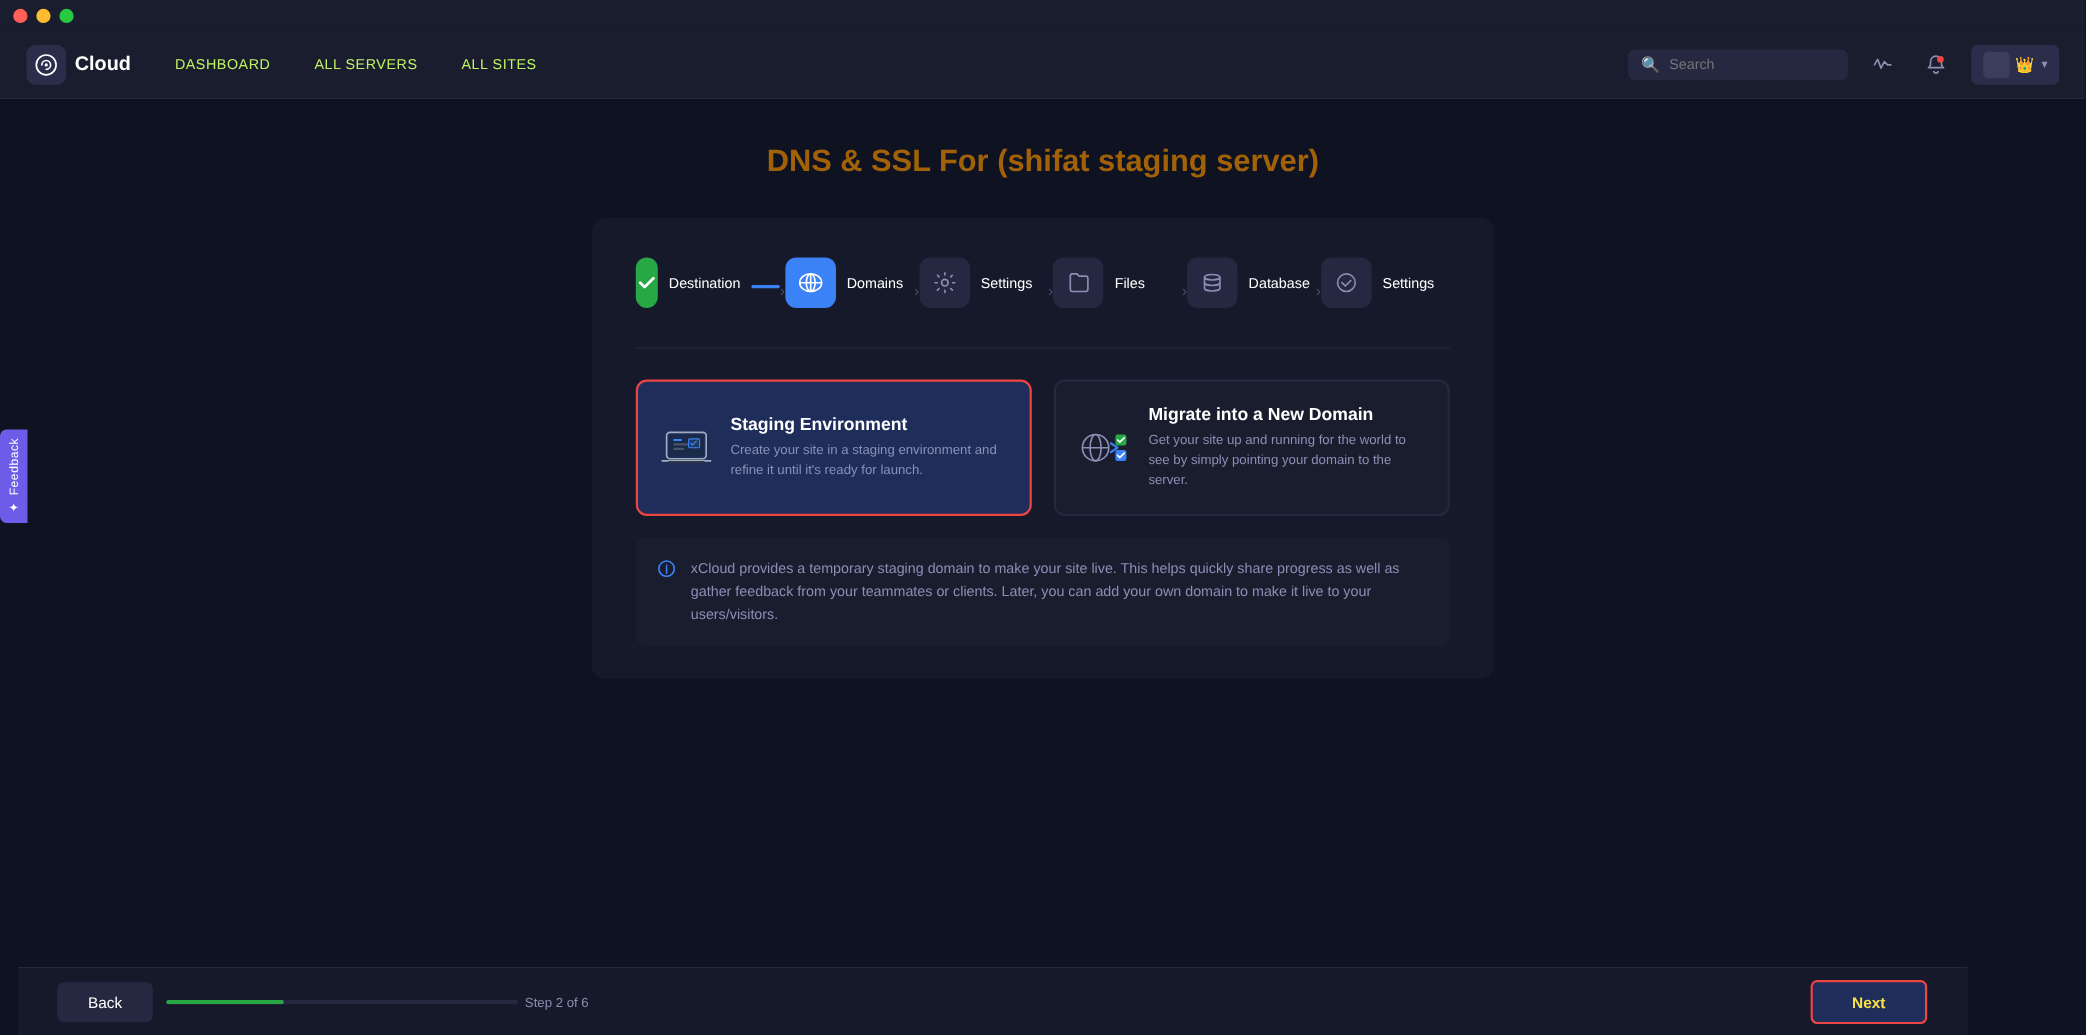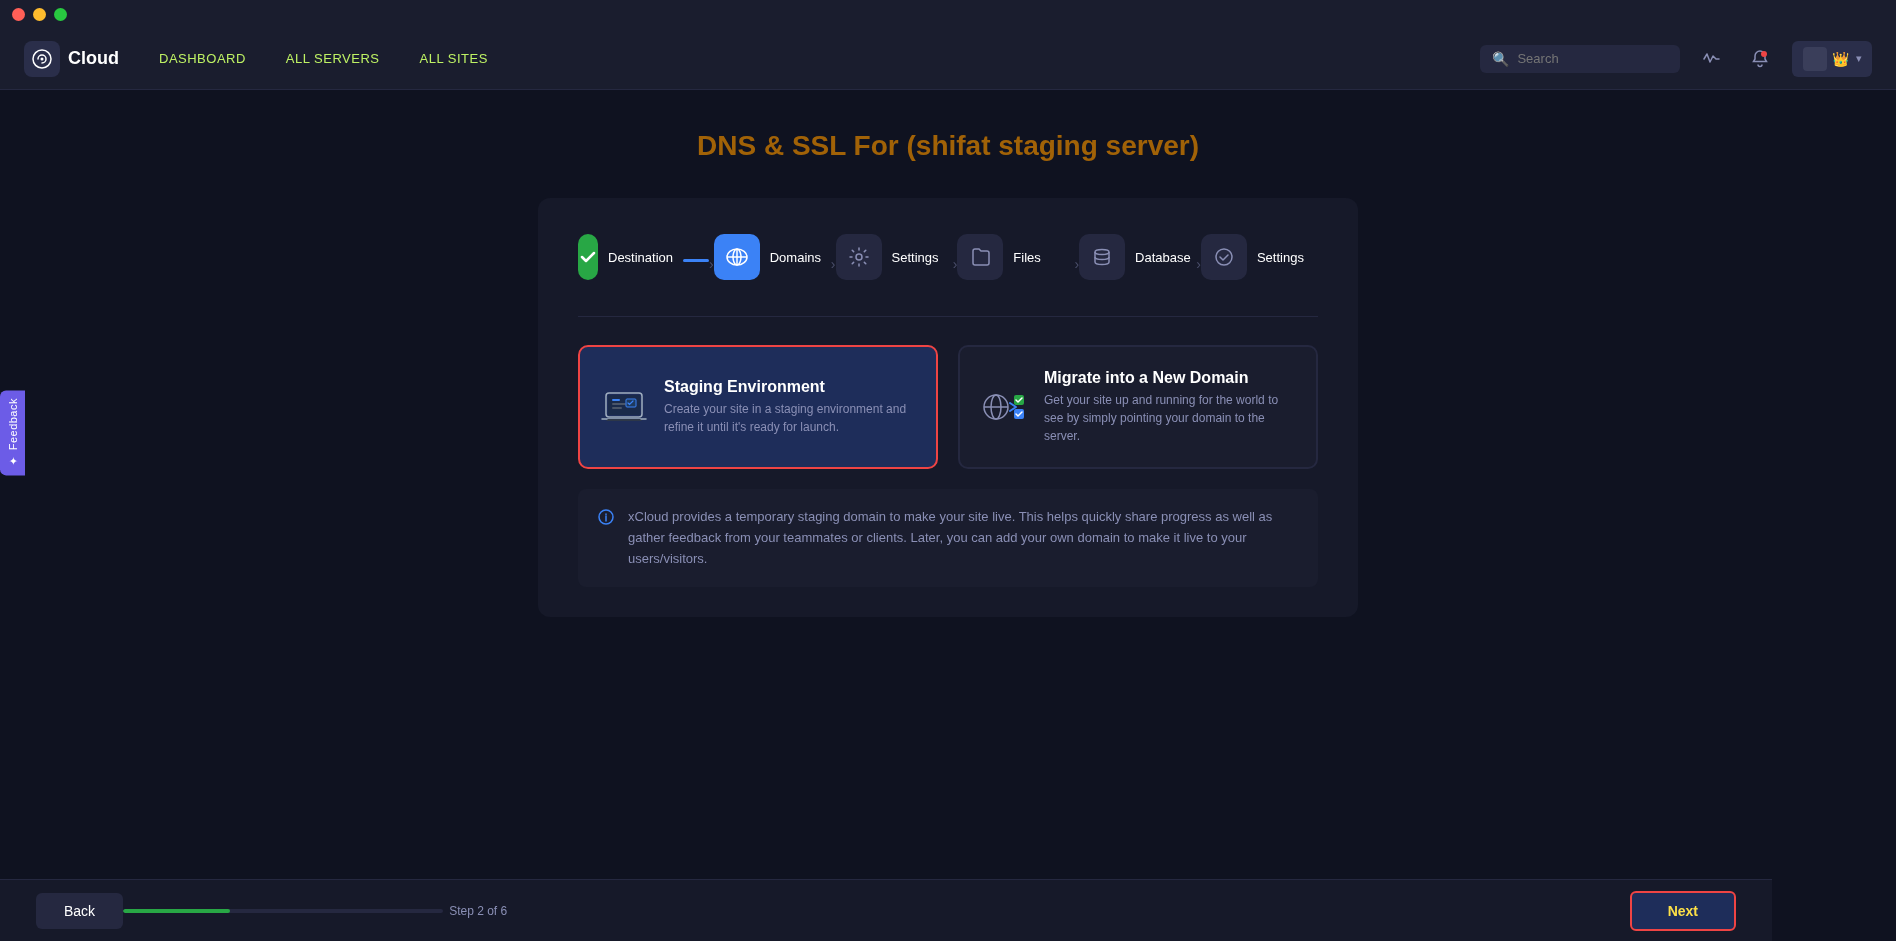--- a/index.html
+++ b/index.html
@@ -265,28 +265,28 @@
     .info-text {
       font-size: 13px;
       color: #8a8fb5;
       line-height: 1.6;
     }
 
     
     .bottom-bar {
       position: fixed;
       bottom: 0;
-      left: 0;
+      left: 16px;
       width: 1772px;
       height: 62px;
       background: #161929;
       display: flex;
       align-items: center;
       padding: 0 36px;
-      gap: 0;
+      gap: 12px;
       border-top: 1px solid #252840;
     }
     .back-btn {
       background: #252840;
       color: #fff;
       border: none;
       border-radius: 6px;
       padding: 10px 28px;
       font-size: 14px;
       font-weight: 500;

